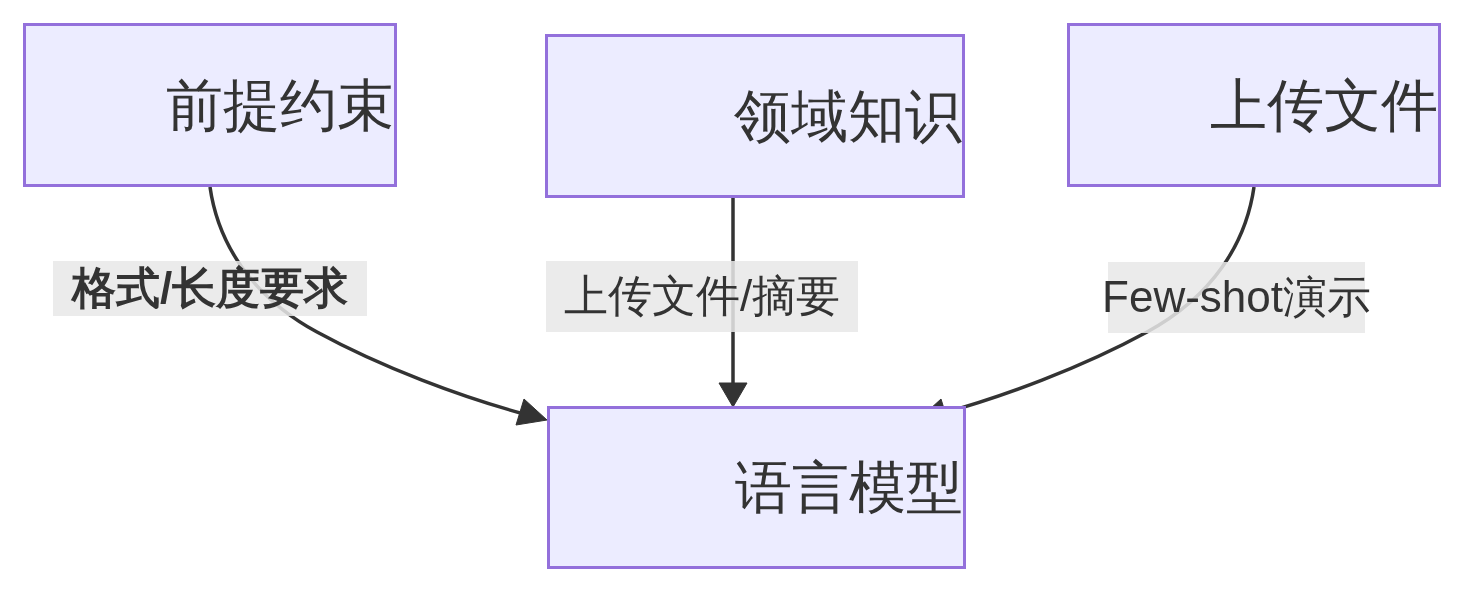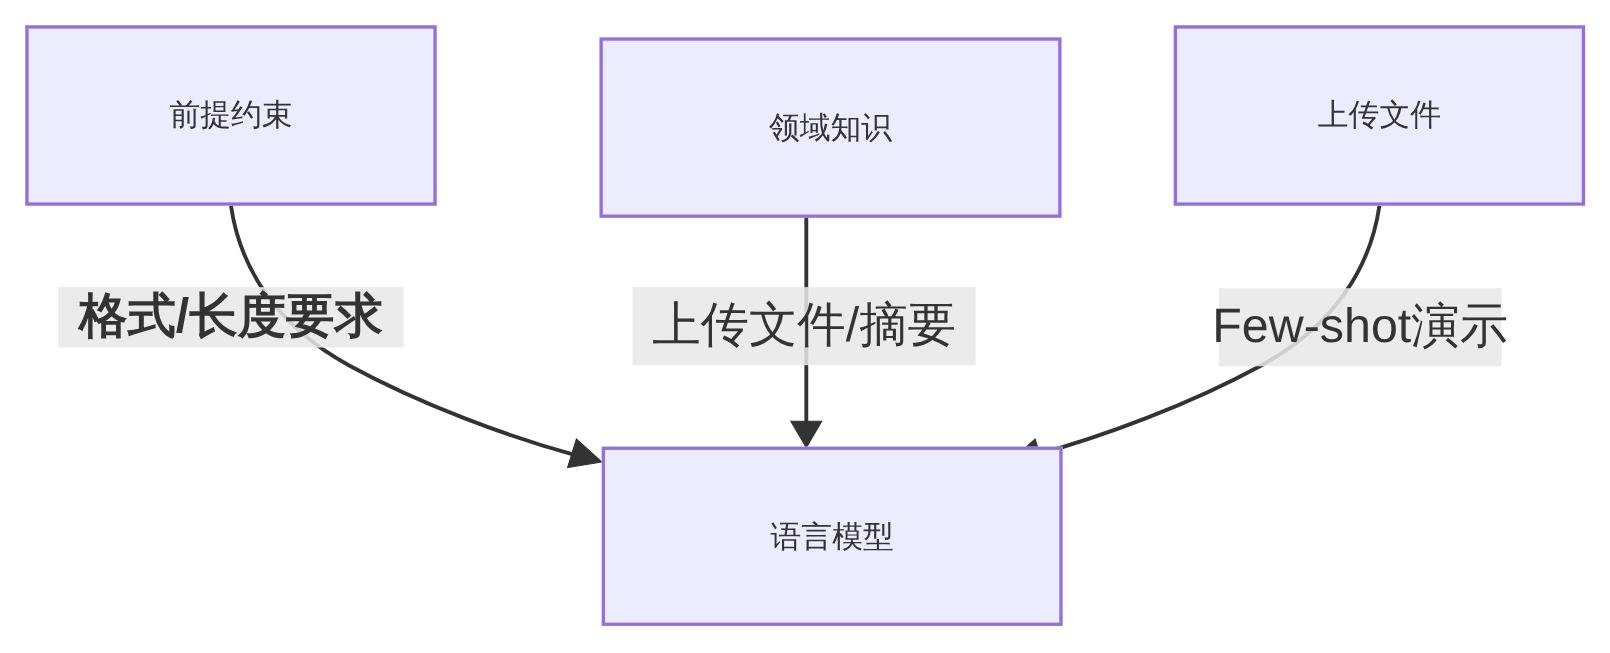--- a/index.html
+++ b/index.html
@@ -26,38 +26,38 @@
     fill:none;stroke:var(--edge);stroke-width:3.5px;
   }
   .edges-layer polygon{
     fill:var(--edge);stroke:var(--edge);
   }
   .node{
     position:absolute;z-index:3;
     box-sizing:border-box;
     background:var(--node-fill);
     border:3px solid var(--node-border);
-    display:flex;align-items:center;justify-content:center;
-    font-size:28px;line-height:1.2;color:var(--text);
+    display:flex;align-items:center;justify-content:flex-end;
+    font-size:57px;line-height:1.2;color:var(--text);
     text-align:center;white-space:nowrap;
   }
   .node-1{left:23px;top:23px;width:374px;height:164px;}
   .node-2{left:545px;top:34px;width:420px;height:164px;}
   .node-3{left:1067px;top:23px;width:374px;height:164px;}
   .node-4{left:547px;top:406px;width:419px;height:163px;}
   .edge-label{
     position:absolute;z-index:2;
     box-sizing:border-box;
     background:rgba(var(--edge-label-bg),0.86);
     display:flex;align-items:center;justify-content:center;
     font-size:44px;line-height:1.2;color:var(--text);
     white-space:nowrap;
   }
   .edge-label-1{left:53px;top:261px;width:314px;height:55px;font-weight:bold;}
-  .edge-label-2{left:575px;top:261px;width:312px;height:71px;}
+  .edge-label-2{left:546px;top:261px;width:312px;height:71px;}
   .edge-label-3{left:1108px;top:262px;width:257px;height:71px;}
 </style>
 </head>
 <body>
 
 <div class="canvas">
 
   <svg class="edges-layer" viewBox="0 0 1464 594" xmlns="http://www.w3.org/2000/svg">
 
     <path d="M210,187 C218,243 251,296 317,332 C383,368 462,397 524,414"></path>

